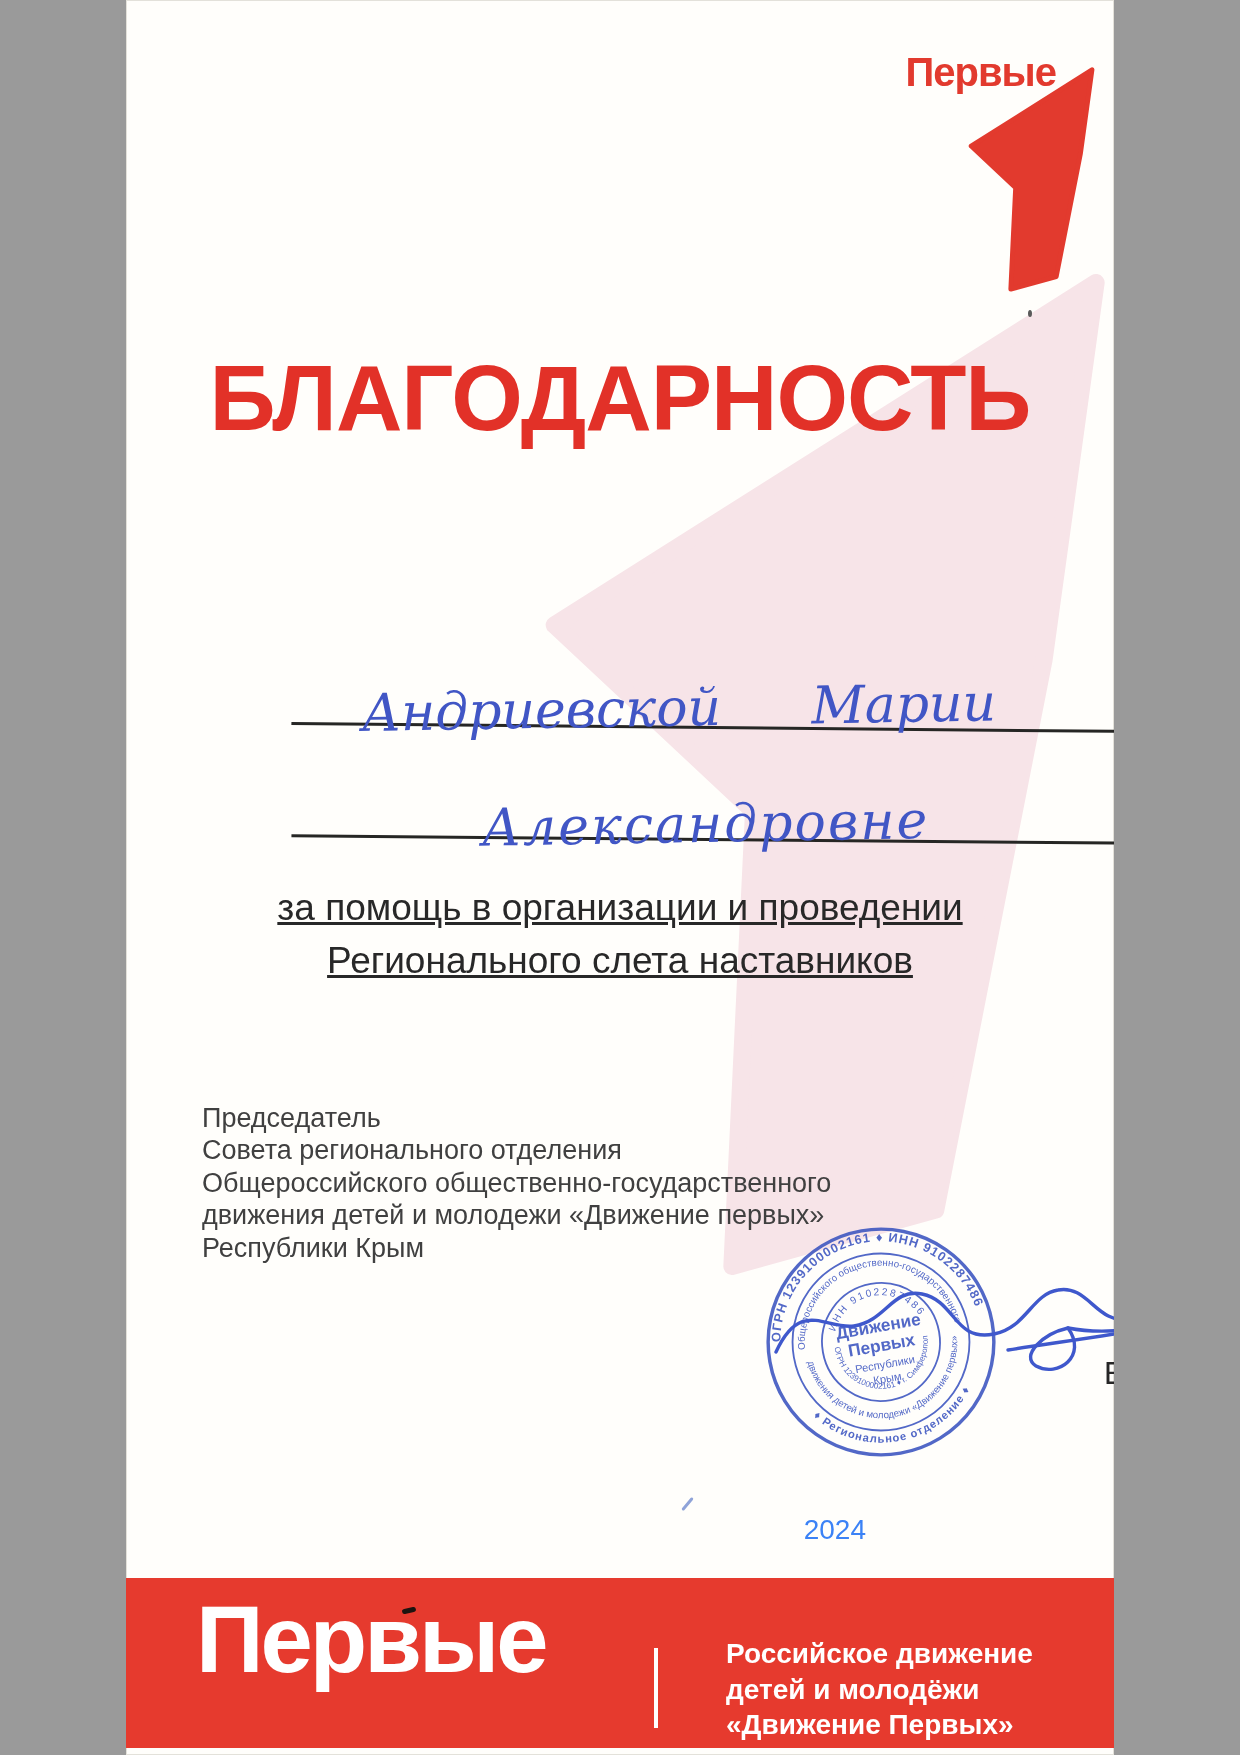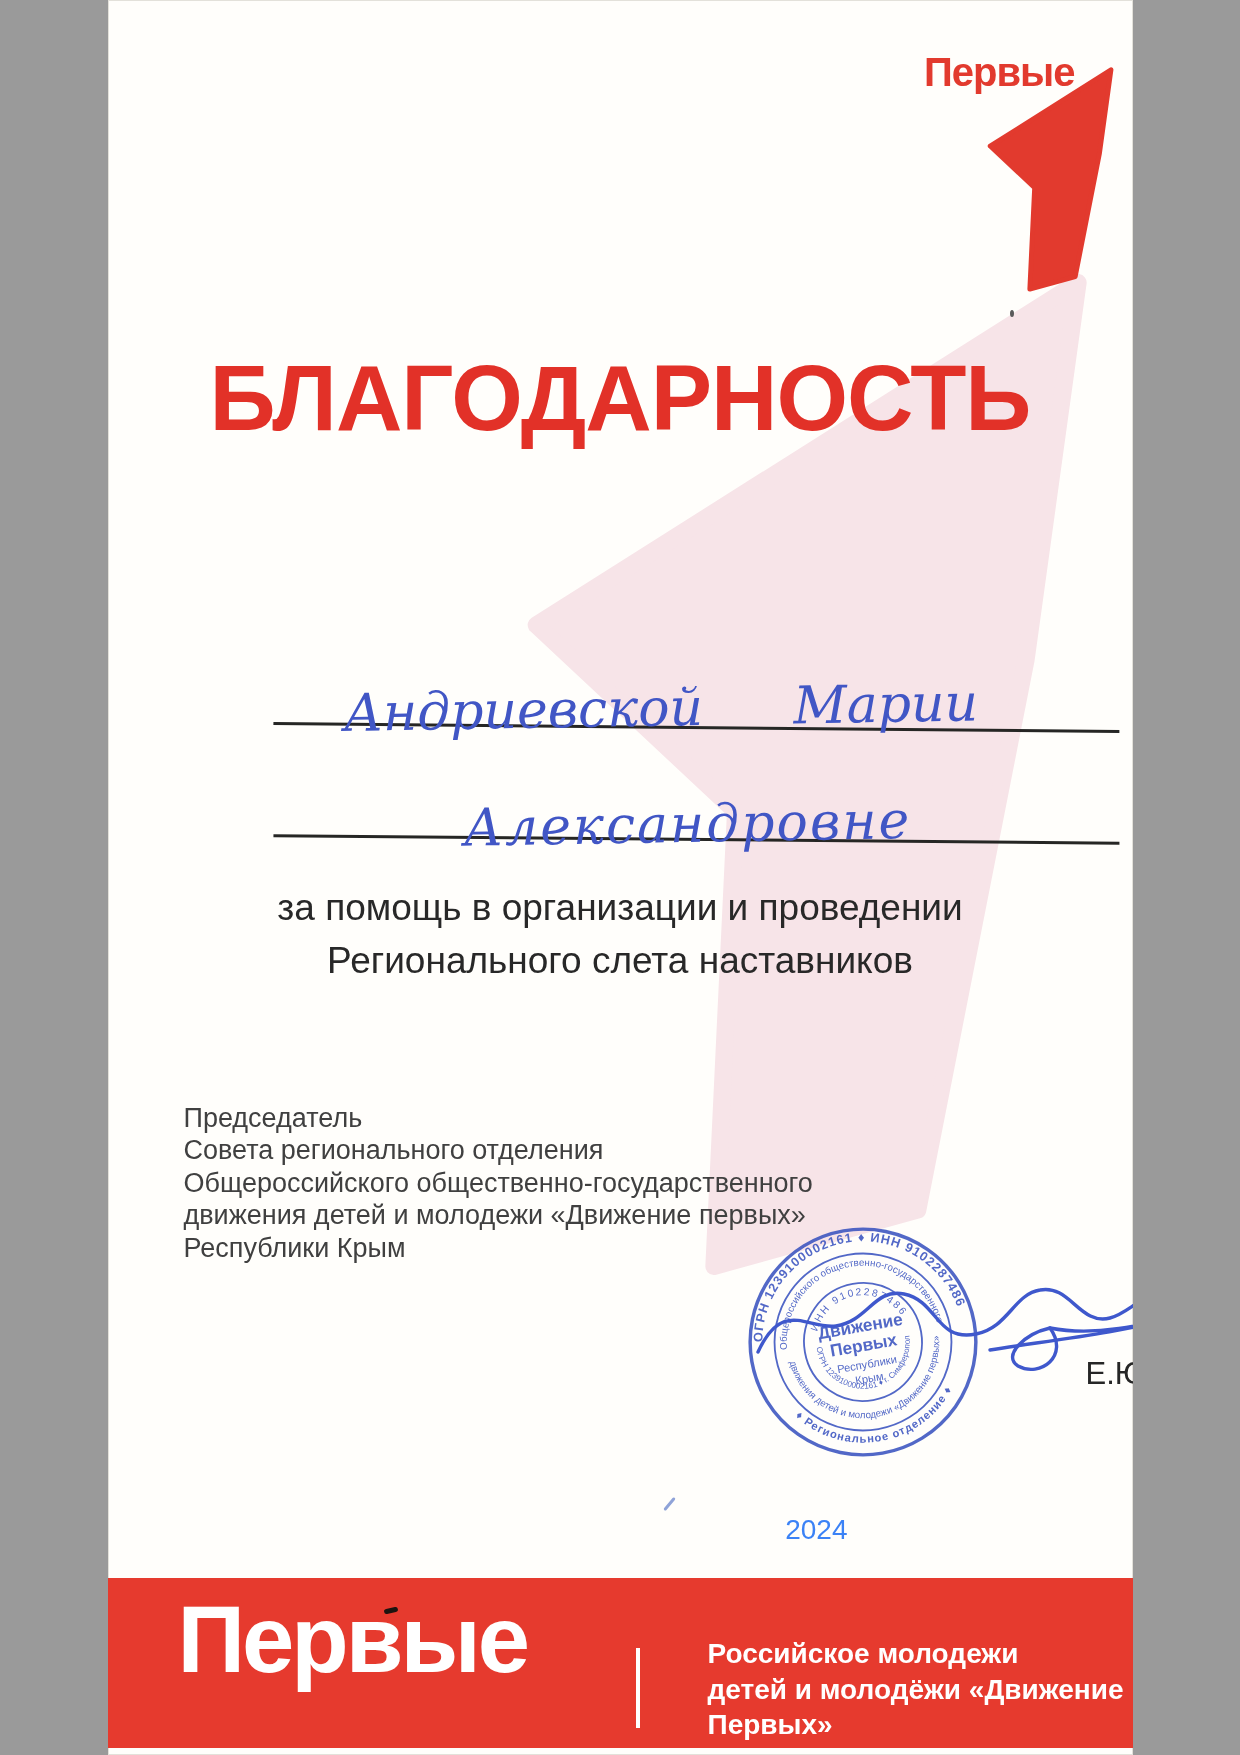--- a/index.html
+++ b/index.html
@@ -1,21 +1,20 @@
 <!DOCTYPE html>
 <html><head>
 <meta charset="utf-8">
 <style>
   html,body{margin:0;padding:0;background:#9a9a9a;}
   .page{
     position:relative;width:988px;height:1755px;margin:0 auto;
     background:#fffefb;overflow:hidden;
     font-family:"Liberation Sans",sans-serif;
     box-shadow:inset 0 0 0 1px #e3e1da;
-    padding-left:37px;
   }
   
   .watermark{position:absolute;left:400px;top:248px;z-index:1;}
   
   .logo-top{position:absolute;right:58px;top:50px;z-index:2;text-align:right;}
   .logo-top .word{font-size:40px;font-weight:700;letter-spacing:-1px;}
   .logo-arrow{position:absolute;right:12px;top:62px;z-index:2;}
   
   .title{
     position:absolute;left:0;right:0;top:346px;z-index:2;
@@ -32,21 +31,21 @@
   .row2{top:712px;height:126px;transform:rotate(0.5deg);}
   .hand{
     position:absolute;font-family:"DejaVu Serif",serif;font-style:italic;
     font-size:52px;white-space:nowrap;transform:rotate(-1.5deg);
   }
   .row1 .hand{left:70px;bottom:-12px;word-spacing:74px;}
   .row2 .hand{left:190px;bottom:-16px;letter-spacing:2px;}
   
   .body-text{
     position:absolute;left:0;right:0;top:882px;z-index:2;text-align:center;
-    font-size:37px;color:#282828;line-height:1.42;
+    font-size:37px;color:#282828;line-height:1.42;text-decoration:underline;
   }
   
   .officer{
     position:absolute;left:76px;top:1102px;z-index:2;
     font-size:27px;color:#404040;line-height:1.2;
   }
   .signer-name{
     position:absolute;left:978px;top:1356px;z-index:5;
     font-size:31px;color:#262626;white-space:nowrap;
   }
@@ -173,21 +172,21 @@
   </div>
 
   <div class="signer-name">Е.Ю. Арламенкова</div>
 
   <div class="year">2024</div>
 
   <div class="banner" style="background:#e63a2e">
     <div class="brand">Первые</div>
     <div class="divider"></div>
     <div class="tagline">
-      <div>Российское молодежи</div>
+      <div>Российское движение</div>
       <div>детей и молодёжи «Движение Первых»</div>
     </div>
   </div>
 
   <div class="speck s1"></div>
   <div class="speck s2"></div>
   <div class="speck s3"></div>
   <div class="speck s4"></div>
 
 </div>

